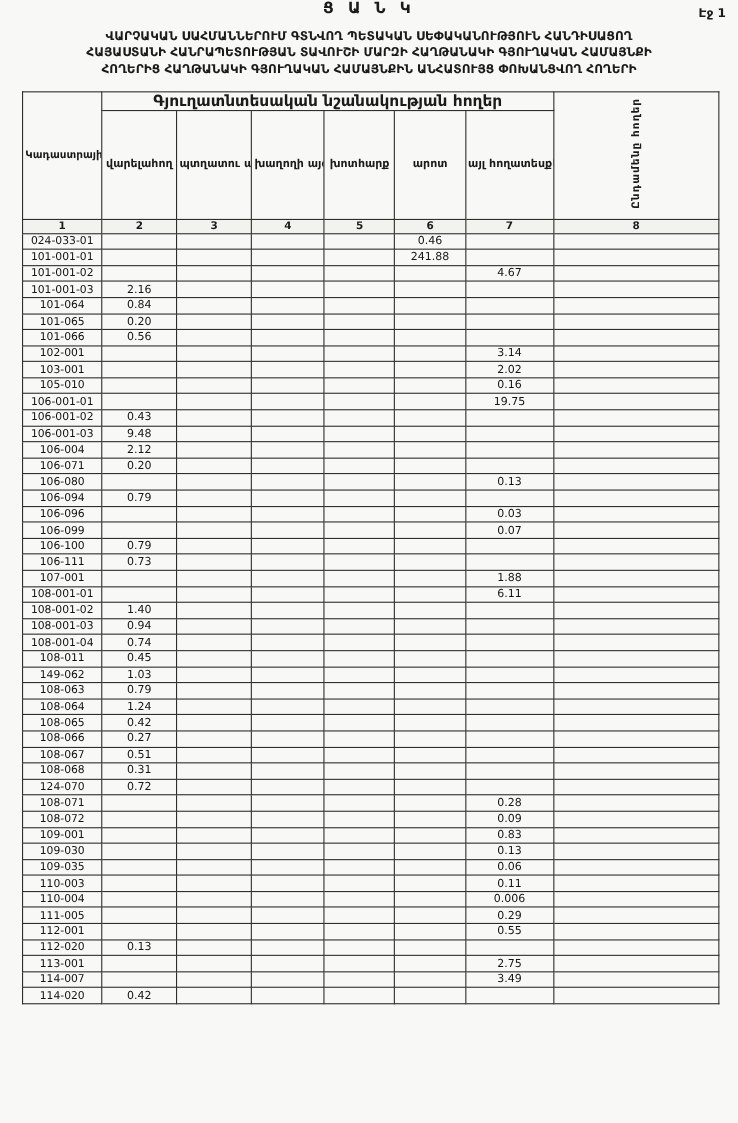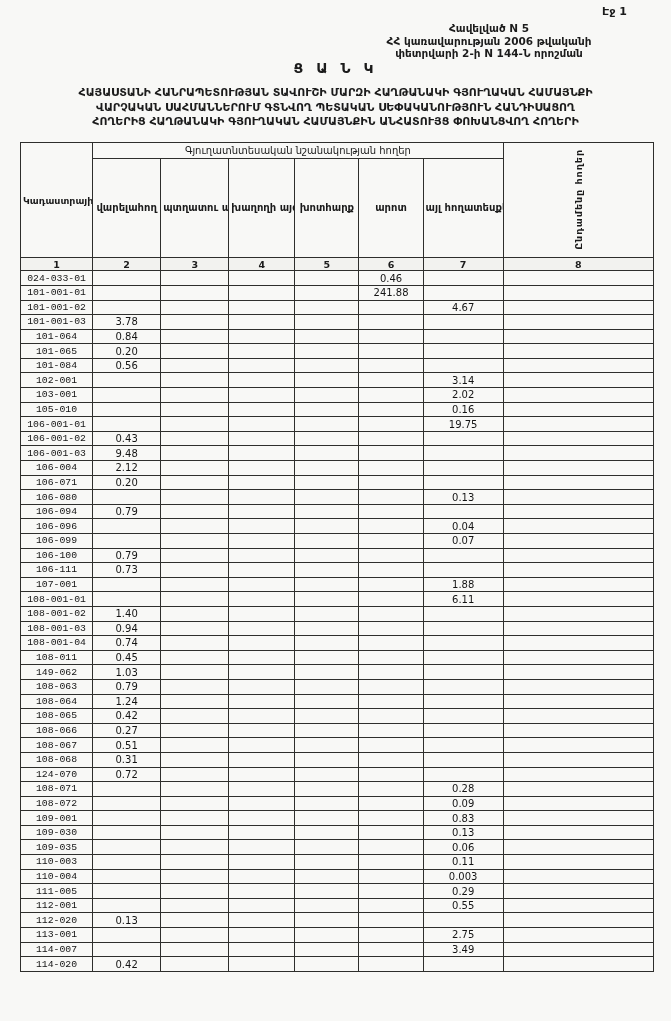--- a/index.html
+++ b/index.html
@@ -13,21 +13,21 @@
     width: 671px;
     height: 1021px;
     margin: 0 auto;
     background: #f8f8f6;
     color: #1b1b1b;
     overflow: hidden;
   }
   .page-label {
     position: absolute;
     top: 5px;
-    right: 44px;
+    right: 11px;
     font-size: 11px;
     font-weight: bold;
   }
   .appendix {
     margin: 22px 52px 0 auto;
     width: 260px;
     text-align: center;
     font-size: 10.5px;
     font-weight: bold;
     line-height: 1.2;
@@ -55,22 +55,22 @@
   table.land-table th,
   table.land-table td {
     border: 1px solid #2e2e2c;
     padding: 0 2px;
     text-align: center;
     overflow: hidden;
     white-space: nowrap;
   }
   th.group-head {
     height: 15px;
-    font-size: 10px;
-    font-weight: normal;
+    font-size: 14px;
+    font-weight: bold;
   }
   th.col-head {
     height: 98px;
     font-size: 10px;
     font-weight: bold;
     vertical-align: middle;
     white-space: normal;
     line-height: 1.2;
     margin-left: 40px;
   }
@@ -99,41 +99,35 @@
     background: #f2f2ef;
   }
   tbody td {
     height: 13.6px;
     line-height: 13px;
     font-size: 10px;
     color: #141414;
   }
   tbody td.code-cell {
     font-size: 9.8px;
-    font-family: Liberation Mono, monospace;
   }
 </style>
 </head>
 <body>
 
 <div class="page">
 
   <div class="page-label">Էջ 1</div>
 
-  <div class="appendix">
-    <div>Հավելված N 5</div>
-    <div>ՀՀ կառավարության 2006 թվականի</div>
-    <div>փետրվարի 2-ի N 144-Ն որոշման</div>
-  </div>
 
   <div class="doc-title">Ց Ա Ն Կ</div>
 
   <div class="subtitle">
+    <div>ՎԱՐՉԱԿԱՆ ՍԱՀՄԱՆՆԵՐՈՒՄ ԳՏՆՎՈՂ ՊԵՏԱԿԱՆ ՍԵՓԱԿԱՆՈՒԹՅՈՒՆ ՀԱՆԴԻՍԱՑՈՂ</div>
     <div>ՀԱՅԱՍՏԱՆԻ ՀԱՆՐԱՊԵՏՈՒԹՅԱՆ ՏԱՎՈՒՇԻ ՄԱՐԶԻ ՀԱՂԹԱՆԱԿԻ ԳՅՈՒՂԱԿԱՆ ՀԱՄԱՅՆՔԻ</div>
-    <div>ՎԱՐՉԱԿԱՆ ՍԱՀՄԱՆՆԵՐՈՒՄ ԳՏՆՎՈՂ ՊԵՏԱԿԱՆ ՍԵՓԱԿԱՆՈՒԹՅՈՒՆ ՀԱՆԴԻՍԱՑՈՂ</div>
     <div>ՀՈՂԵՐԻՑ ՀԱՂԹԱՆԱԿԻ ԳՅՈՒՂԱԿԱՆ ՀԱՄԱՅՆՔԻՆ ԱՆՀԱՏՈՒՅՑ ՓՈԽԱՆՑՎՈՂ ՀՈՂԵՐԻ</div>
   </div>
 
   <table class="land-table">
     <colgroup>
       <col style="width:72px">
       <col style="width:68px">
       <col style="width:68px">
       <col style="width:66px">
       <col style="width:64px">
@@ -194,21 +188,21 @@
           <td></td>
           <td></td>
           <td></td>
           <td></td>
           <td></td>
           <td>4.67</td>
           <td></td>
         </tr>
         <tr>
           <td class="code-cell">101-001-03</td>
-          <td>3.78</td>
+          <td>2.16</td>
           <td></td>
           <td></td>
           <td></td>
           <td></td>
           <td></td>
           <td></td>
         </tr>
         <tr>
           <td class="code-cell">101-064</td>
           <td>0.84</td>
@@ -223,21 +217,21 @@
           <td class="code-cell">101-065</td>
           <td>0.20</td>
           <td></td>
           <td></td>
           <td></td>
           <td></td>
           <td></td>
           <td></td>
         </tr>
         <tr>
-          <td class="code-cell">101-084</td>
+          <td class="code-cell">101-066</td>
           <td>0.56</td>
           <td></td>
           <td></td>
           <td></td>
           <td></td>
           <td></td>
           <td></td>
         </tr>
         <tr>
           <td class="code-cell">102-001</td>
@@ -339,21 +333,21 @@
           <td></td>
           <td></td>
         </tr>
         <tr>
           <td class="code-cell">106-096</td>
           <td></td>
           <td></td>
           <td></td>
           <td></td>
           <td></td>
-          <td>0.04</td>
+          <td>0.03</td>
           <td></td>
         </tr>
         <tr>
           <td class="code-cell">106-099</td>
           <td></td>
           <td></td>
           <td></td>
           <td></td>
           <td></td>
           <td>0.07</td>
@@ -579,21 +573,21 @@
           <td>0.11</td>
           <td></td>
         </tr>
         <tr>
           <td class="code-cell">110-004</td>
           <td></td>
           <td></td>
           <td></td>
           <td></td>
           <td></td>
-          <td>0.003</td>
+          <td>0.006</td>
           <td></td>
         </tr>
         <tr>
           <td class="code-cell">111-005</td>
           <td></td>
           <td></td>
           <td></td>
           <td></td>
           <td></td>
           <td>0.29</td>

